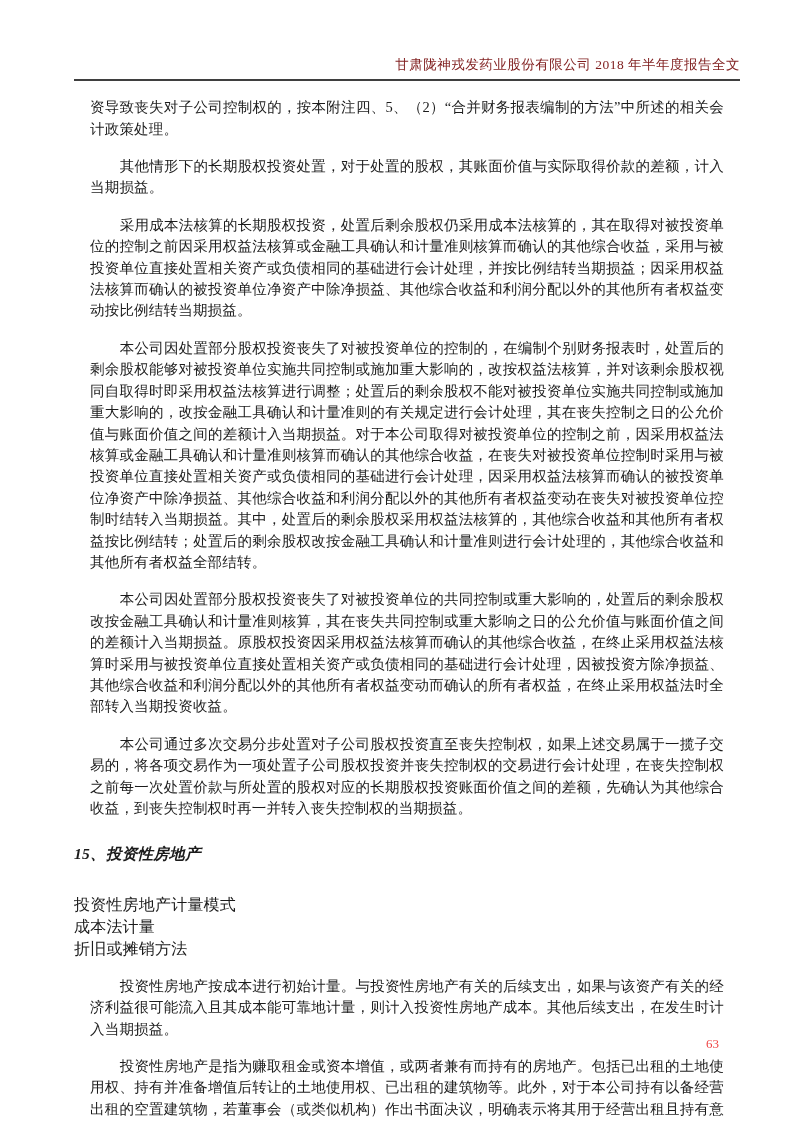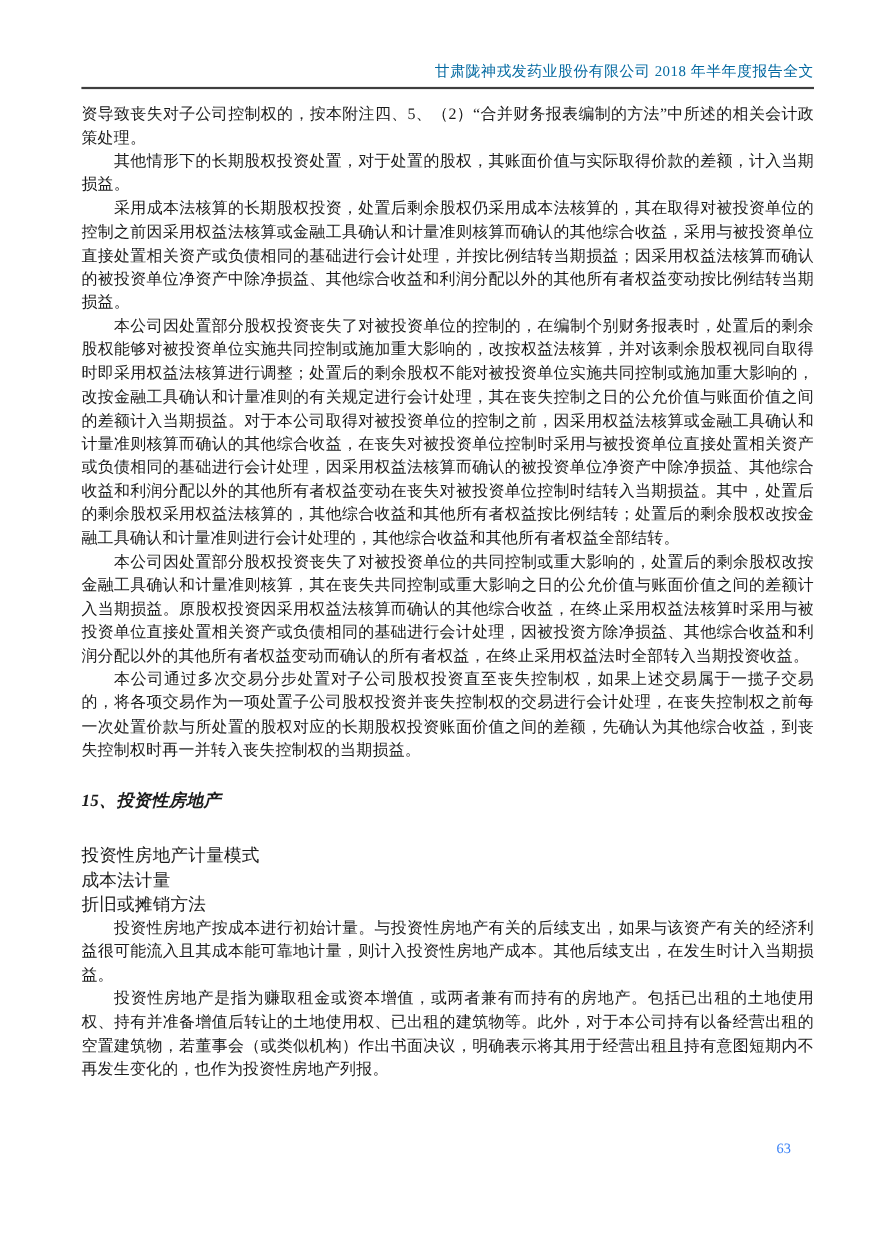--- a/index.html
+++ b/index.html
@@ -16,51 +16,51 @@
     padding:56px 53px 0 74px;
     box-sizing:border-box;
   }
   .header{
     text-align:right;
     font-size:13.5px;
     letter-spacing:.5px;
     line-height:1.35;
     padding-bottom:5px;
     border-bottom:2px solid #3f3f3f;
-    color:#0369a1;
+    color:#7f1d1d;
   }
   .bodytext{
     margin-top:13px;
     font-size:14.5px;
     line-height:21.4px;
     text-align:justify;
     text-justify:inter-ideograph;
     letter-spacing:.2px;
   }
-  p.para{margin:0;text-indent:2.05em;}
+  p.para{margin:16px;text-indent:2.05em;}
   p.para.noindent{text-indent:0;}
   h2.section{
     font-size:15.5px;
     font-weight:bold;
     margin:24px 0 29px 0;
     letter-spacing:.3px;
     font-style:italic;
   }
   p.sub{
     margin:0;
     font-size:16px;
     line-height:22px;
     text-indent:0;
   }
   .pageno{
     position:absolute;
     top:1036px;
     right:74px;
     font-size:13px;
-    color:#3b82f6;
+    color:#ef4444;
   }
 </style>
 </head>
 <body>
 
 <div class="page">
   <div class="inner">
 
     <div class="header">
       <span>甘肃陇神戎发药业股份有限公司 2018 年半年度报告全文</span>

